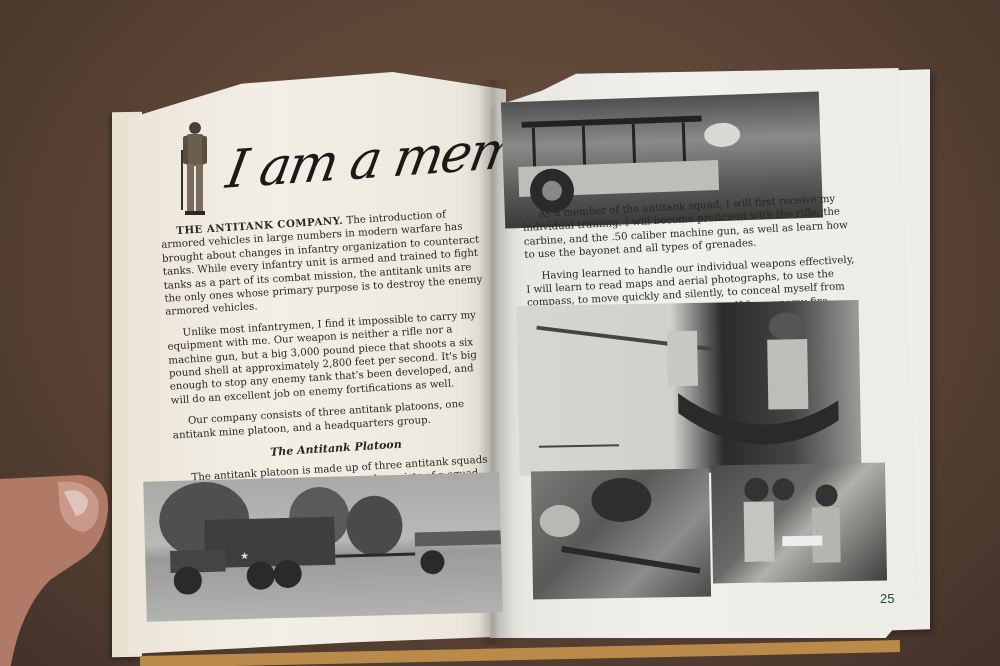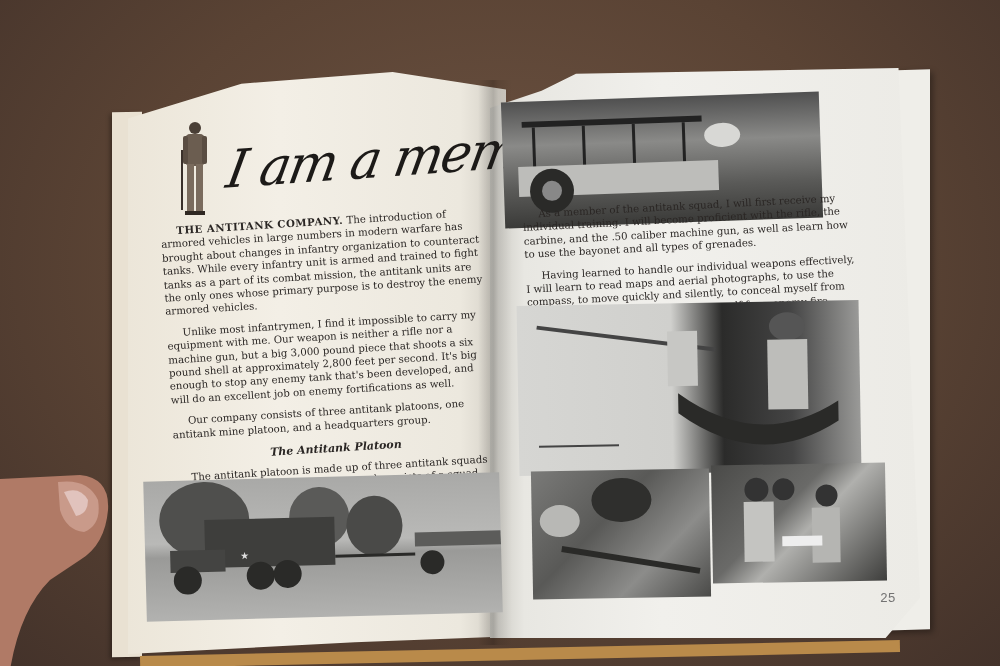--- a/index.html
+++ b/index.html
@@ -54,21 +54,21 @@
     background: linear-gradient(180deg, #a9a9a7 0%, #b9b9b7 45%, #9a9a98 55%, #b2b2b0 100%); }
   .photo-halftrack { left:503px; top:97px; width:318px; height:126px; transform: rotate(-2deg);
     background: linear-gradient(180deg, #505050 0%, #8a8a88 35%, #5a5a58 70%, #3a3a38 100%); }
   .photo-gun { left:518px; top:303px; width:342px; height:170px; transform: rotate(-1deg);
     background: linear-gradient(90deg, #d6d6d3 0%, #d0d0cd 45%, #2b2b2a 60%, #444 80%, #9a9a98 100%); }
   .photo-rifle { left:532px; top:470px; width:178px; height:128px; transform: rotate(-1deg);
     background: linear-gradient(135deg, #7a7a78 0%, #595957 40%, #8c8c8a 70%, #4a4a48 100%); }
   .photo-map { left:712px; top:464px; width:174px; height:118px; transform: rotate(-1deg);
     background: linear-gradient(135deg, #4a4a48 0%, #6a6a68 40%, #b0b0ad 55%, #3e3e3c 100%); }
 
-  .page-num { font-family:Liberation Mono, monospace; font-size:13px; color:#737373; }
+  .page-num { font-family:Liberation Sans, sans-serif; font-size:13px; color:#14532d; }
   .pn-left { left:143px; top:667px; }
   .pn-right { left:880px; top:591px; }
 
   
   .hand { left:-20px; top:470px; width:148px; height:200px; }
 </style>
 </head>
 <body>
 
 <div class="abs edge-left"></div>

